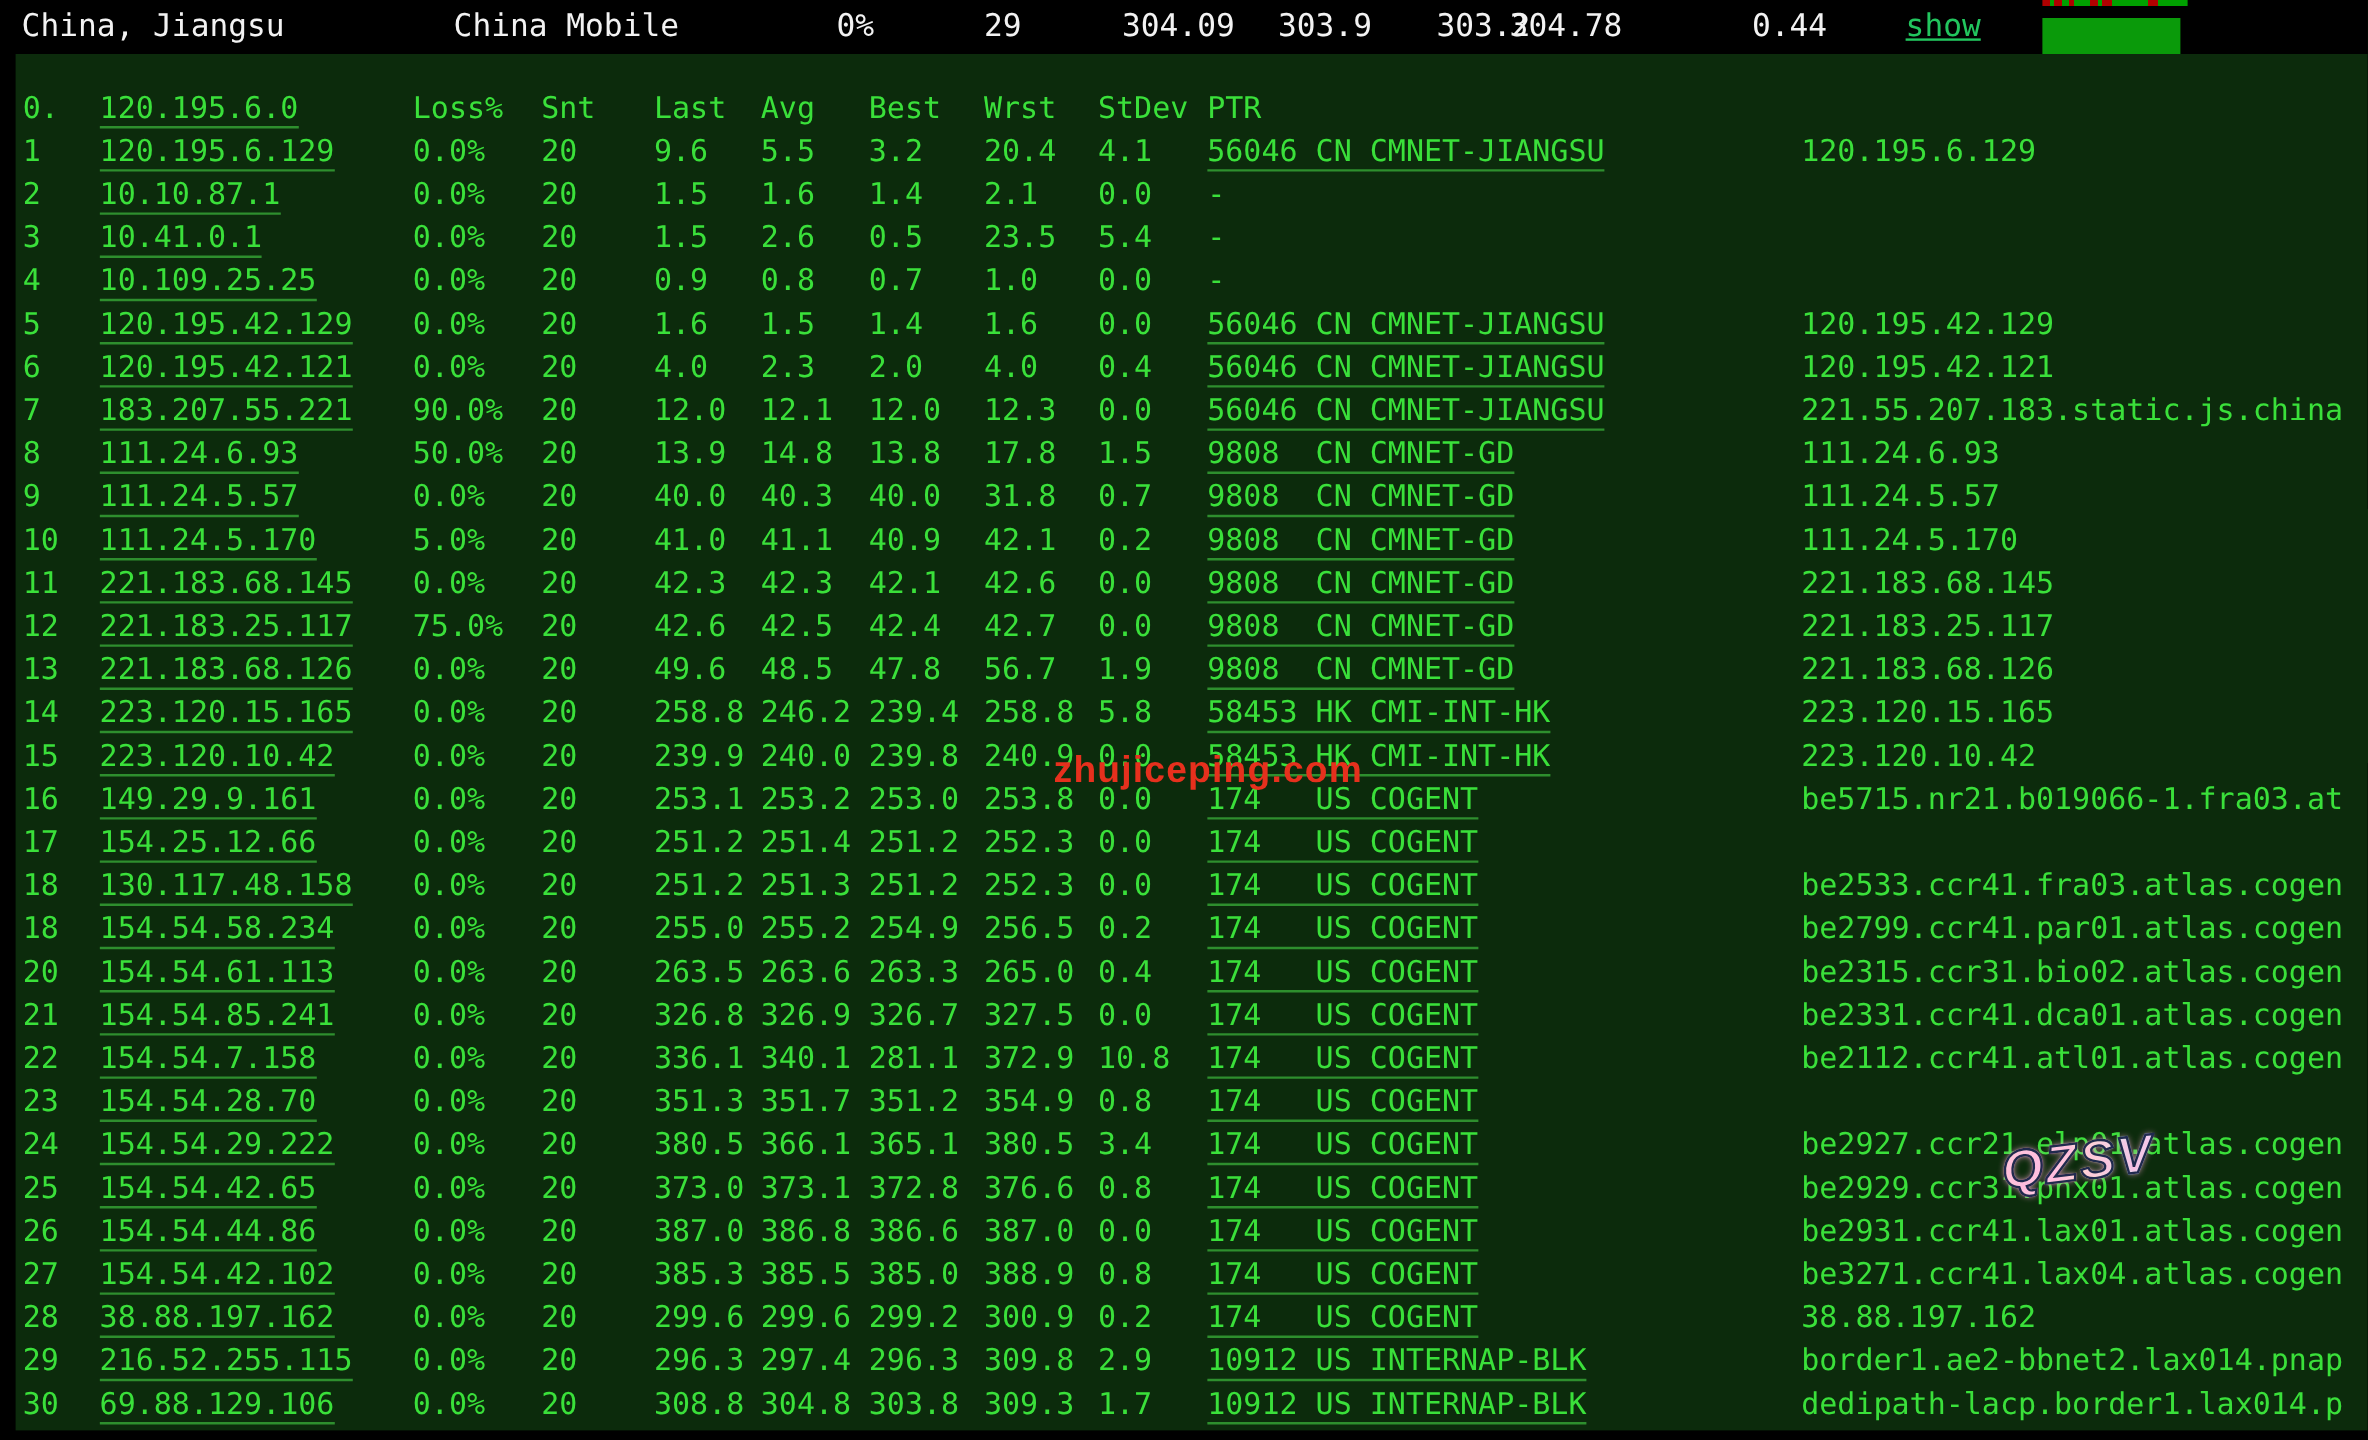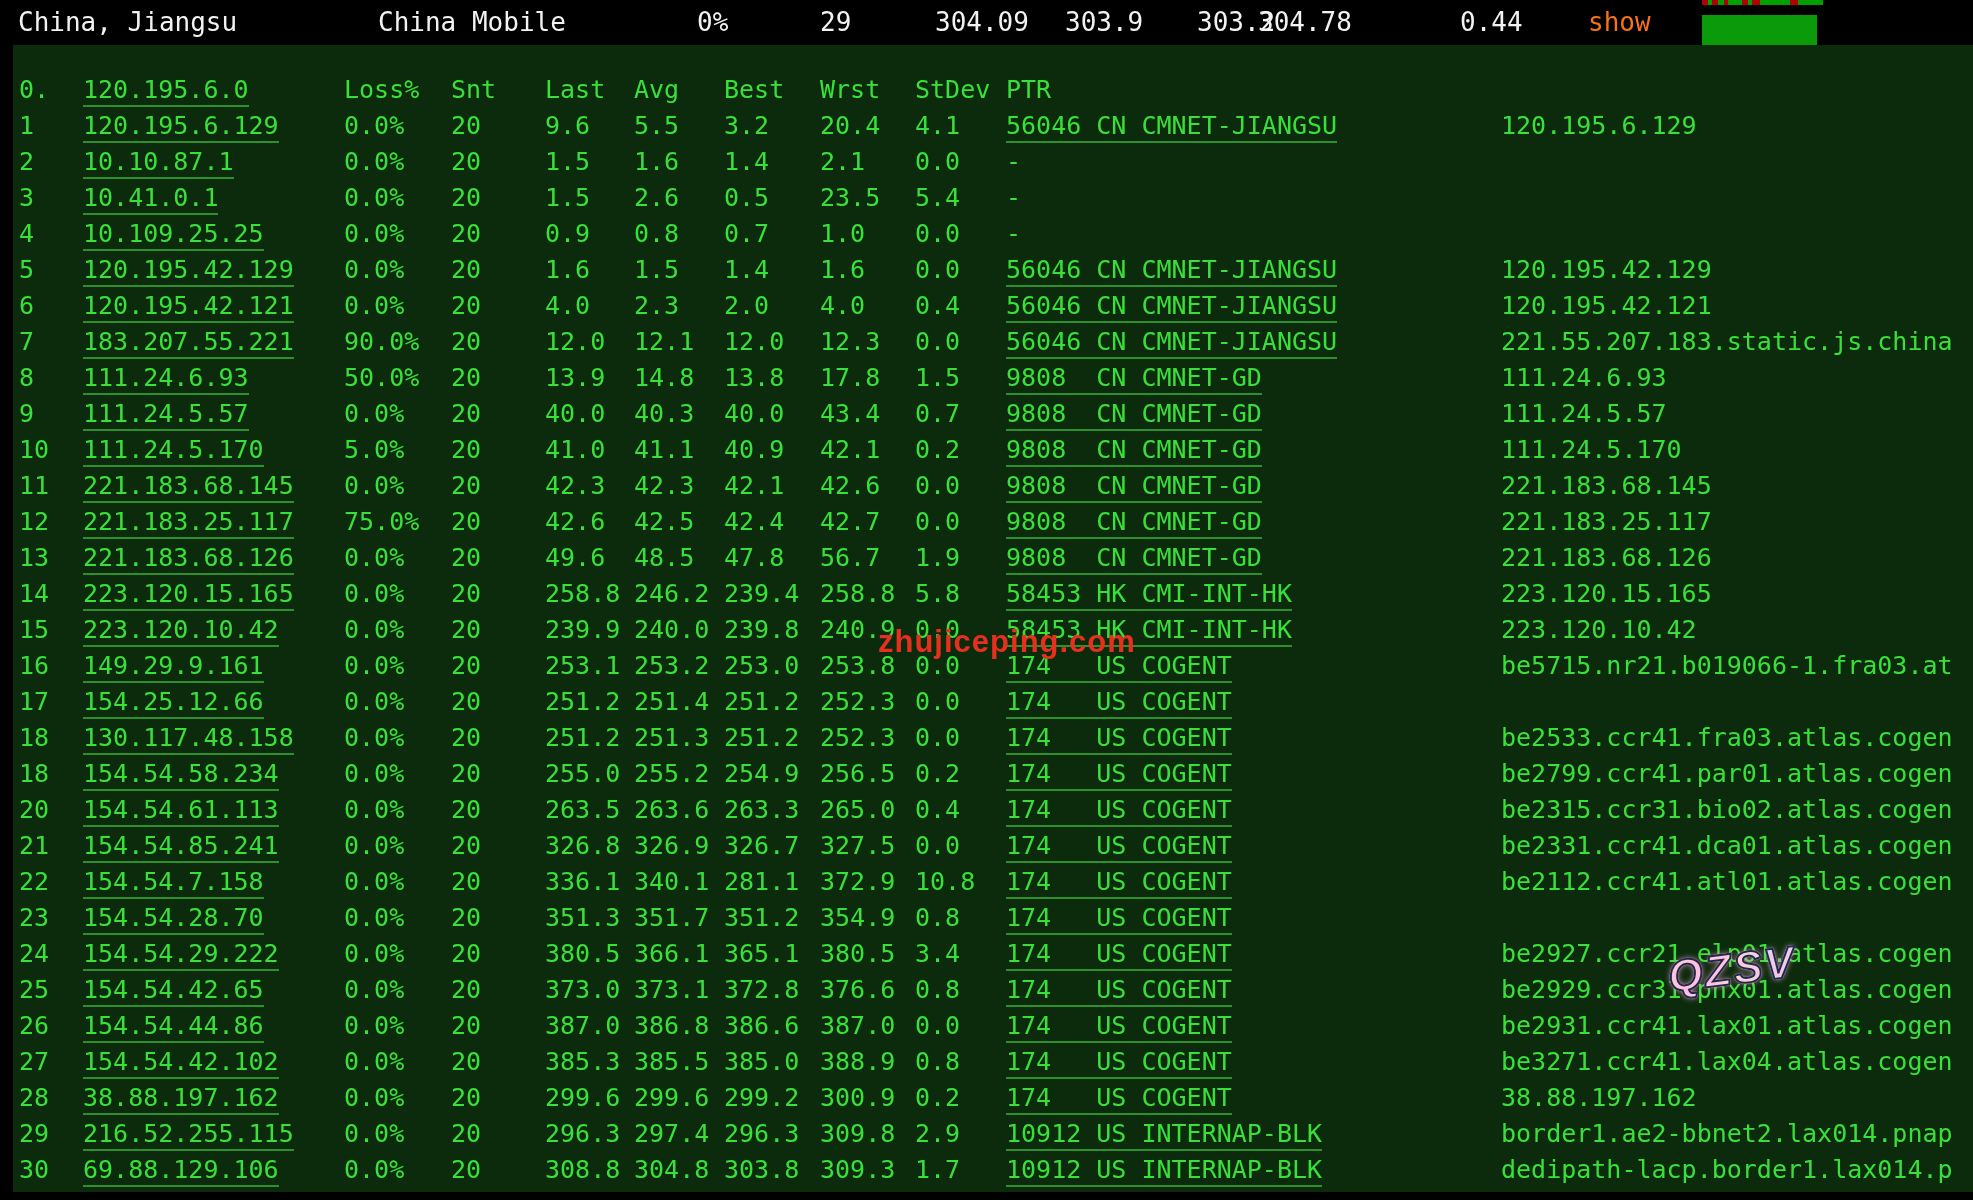--- a/index.html
+++ b/index.html
@@ -2,21 +2,21 @@
 <html><head>
 <meta charset="utf-8">
 <style>
   html,body{margin:0;padding:0;background:#000;}
   body{width:1973px;height:1200px;position:relative;overflow:hidden;
        font-family:"DejaVu Sans Mono","Liberation Mono",monospace;}
 
   
   .topbar{position:absolute;left:0;top:0;width:1621px;height:45px;background:#000;}
   .topbar .item{position:absolute;top:0;line-height:45px;font-size:26px;color:#f2f2f2;white-space:pre;}
-  .topbar .link{color:#f97316;}
+  .topbar .link{color:#22c55e;text-decoration:underline;}
   .sigbar{position:absolute;left:1702px;top:15px;width:115px;height:30px;background:#0a9a0a;}
   .lossstrip{position:absolute;left:1702px;top:0;width:121px;height:5px;
     background:linear-gradient(90deg,
       #b00000 0 6px,#00a000 6px 10px,#b00000 10px 16px,#00a000 16px 22px,
       #b00000 22px 26px,#00a000 26px 40px,#b00000 40px 46px,#00a000 46px 50px,
       #b00000 50px 58px,#00a000 58px 88px,#b00000 88px 96px,#00a000 96px 121px);}
 
   
   .term{position:absolute;left:13px;top:45px;width:1960px;height:1147px;background:#0c2b0c;overflow:hidden;}
   .mtr{margin-top:27px;padding-left:6px;color:#3ae03a;font-size:25px;}
@@ -173,21 +173,21 @@
         <div class="cell col-ptr">111.24.6.93</div>
       </div>
       <div class="row">
         <div class="cell col-hop">9</div>
         <div class="cell col-ip"><span class="u">111.24.5.57</span></div>
         <div class="cell col-loss">0.0%</div>
         <div class="cell col-snt">20</div>
         <div class="cell col-last">40.0</div>
         <div class="cell col-avg">40.3</div>
         <div class="cell col-best">40.0</div>
-        <div class="cell col-wrst">43.4</div>
+        <div class="cell col-wrst">31.8</div>
         <div class="cell col-stdev">0.7</div>
         <div class="cell col-asname"><span class="u">9808  CN CMNET-GD</span></div>
         <div class="cell col-ptr">111.24.5.57</div>
       </div>
       <div class="row">
         <div class="cell col-hop">10</div>
         <div class="cell col-ip"><span class="u">111.24.5.170</span></div>
         <div class="cell col-loss">5.0%</div>
         <div class="cell col-snt">20</div>
         <div class="cell col-last">41.0</div>

